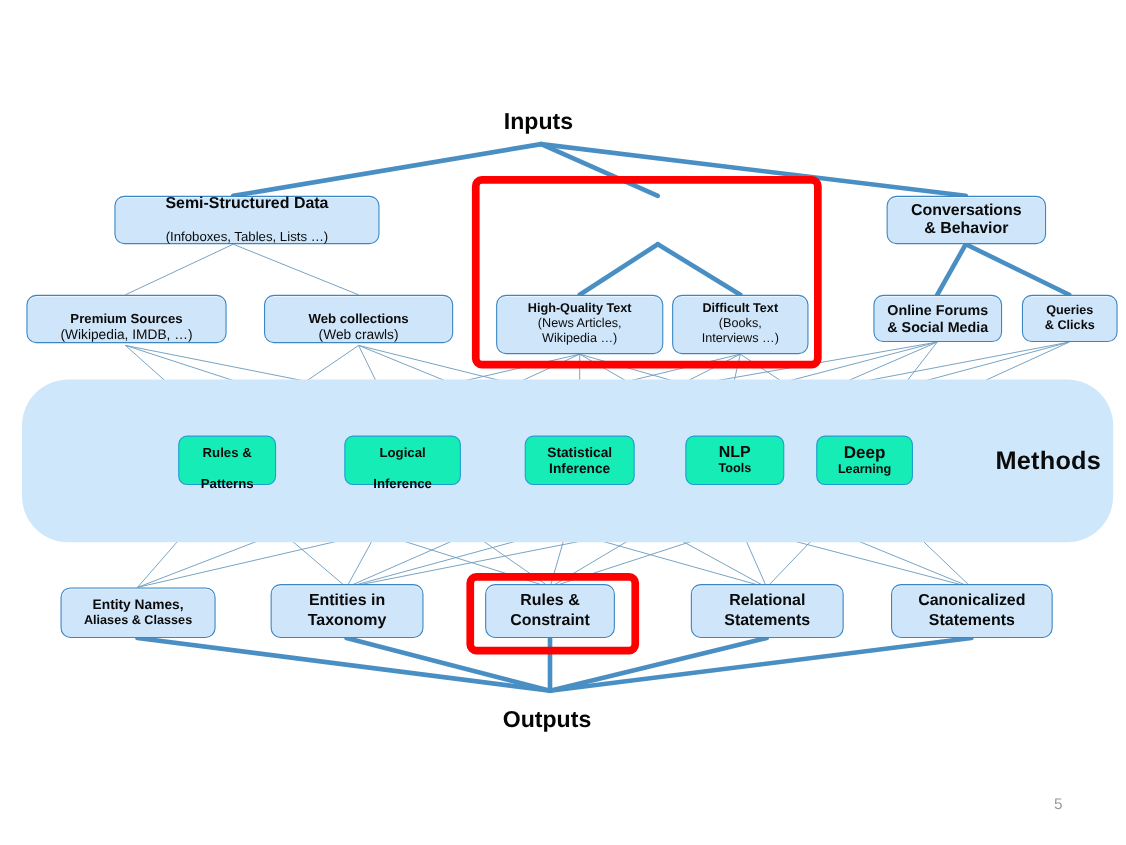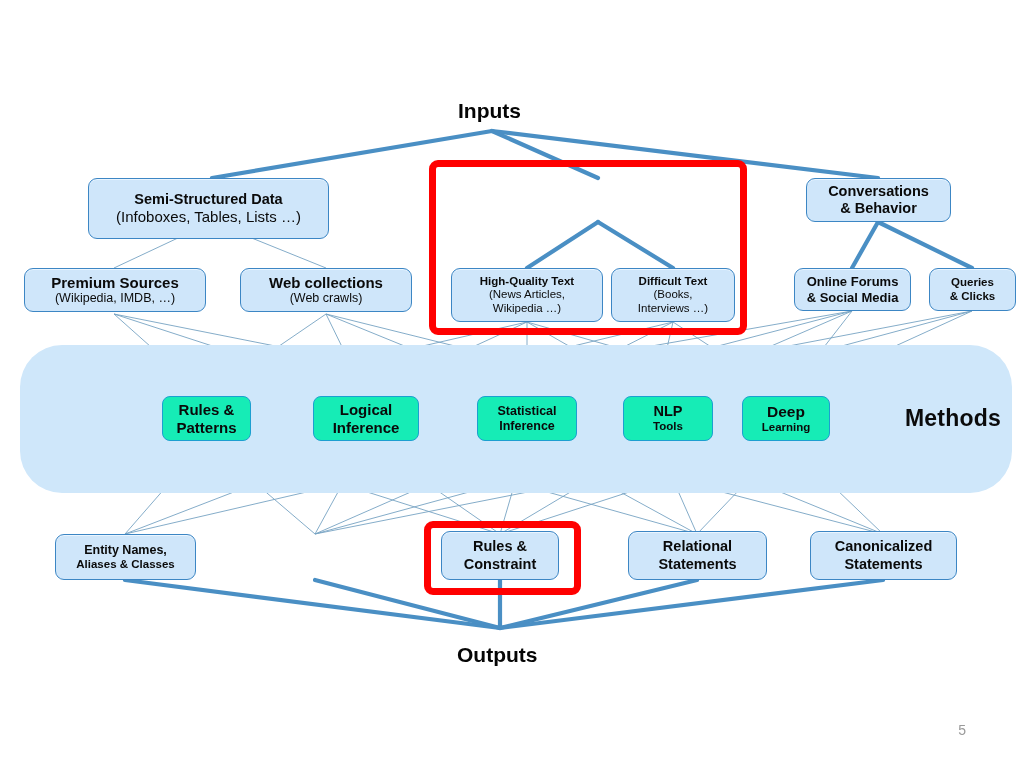--- a/index.html
+++ b/index.html
@@ -83,21 +83,21 @@
   
   .node.green {
     background: #18edb4;
     background: #16ecb6;
     border: 1.8px solid #1c9fd0;
     border-radius: 8px;
   }
 
   
   .fs15 { font-size: 14.5px; }
-  .fs14 { font-size: 15px; }
+  .fs14 { font-size: 12px; margin-top: 14px; }
   .fs13 { font-size: 12.5px; }
   .fs12 { font-size: 11.5px; }
   .fs11 { font-size: 13px; }
   .fs16 { font-size: 15.5px; }
 
   
   .red-box {
     position: absolute;
     box-sizing: border-box;
     border: 7px solid #ff0000;
@@ -208,21 +208,21 @@
 
   <div class="methods-band"></div>
   <div class="methods-label">Methods</div>
 
   <div class="section-title" style="left:458px; top:99px;">Inputs</div>
   <div class="section-title" style="left:457px; top:643px;">Outputs</div>
 
   <div class="red-box" style="left:429px; top:160px; width:318px; height:175px;"></div>
   <div class="red-box" style="left:424px; top:521px; width:157px; height:74px;"></div>
 
-  <div class="node blue" style="left:88px; top:178px; width:241px; height:61px;">
+  <div class="node blue" style="left:104px; top:178px; width:241px; height:44px;">
     <span class="l1 fs15">Semi-Structured Data</span>
     <span class="l2 fs14">(Infoboxes, Tables, Lists …)</span>
   </div>
 
 
   <div class="node blue" style="left:806px; top:178px; width:145px; height:44px;">
     <span class="l1 fs15">Conversations</span>
     <span class="l2 fs15" style="font-weight:bold;">&amp; Behavior</span>
   </div>
 
@@ -281,20 +281,24 @@
   <div class="node green" style="left:742px; top:396px; width:88px; height:45px;">
     <span class="l1 fs16">Deep</span>
     <span class="l2 fs12" style="font-weight:bold;">Learning</span>
   </div>
 
   <div class="node blue" style="left:55px; top:534px; width:141px; height:46px;">
     <span class="l1 fs13">Entity Names,</span>
     <span class="l2 fs12" style="font-weight:bold;">Aliases &amp; Classes</span>
   </div>
 
+  <div class="node blue" style="left:246px; top:531px; width:139px; height:49px;">
+    <span class="l1 fs15">Entities in</span>
+    <span class="l2 fs15" style="font-weight:bold;">Taxonomy</span>
+  </div>
 
   <div class="node blue" style="left:441px; top:531px; width:118px; height:49px;">
     <span class="l1 fs15">Rules &amp;</span>
     <span class="l2 fs15" style="font-weight:bold;">Constraint</span>
   </div>
 
   <div class="node blue" style="left:628px; top:531px; width:139px; height:49px;">
     <span class="l1 fs15">Relational</span>
     <span class="l2 fs15" style="font-weight:bold;">Statements</span>
   </div>

